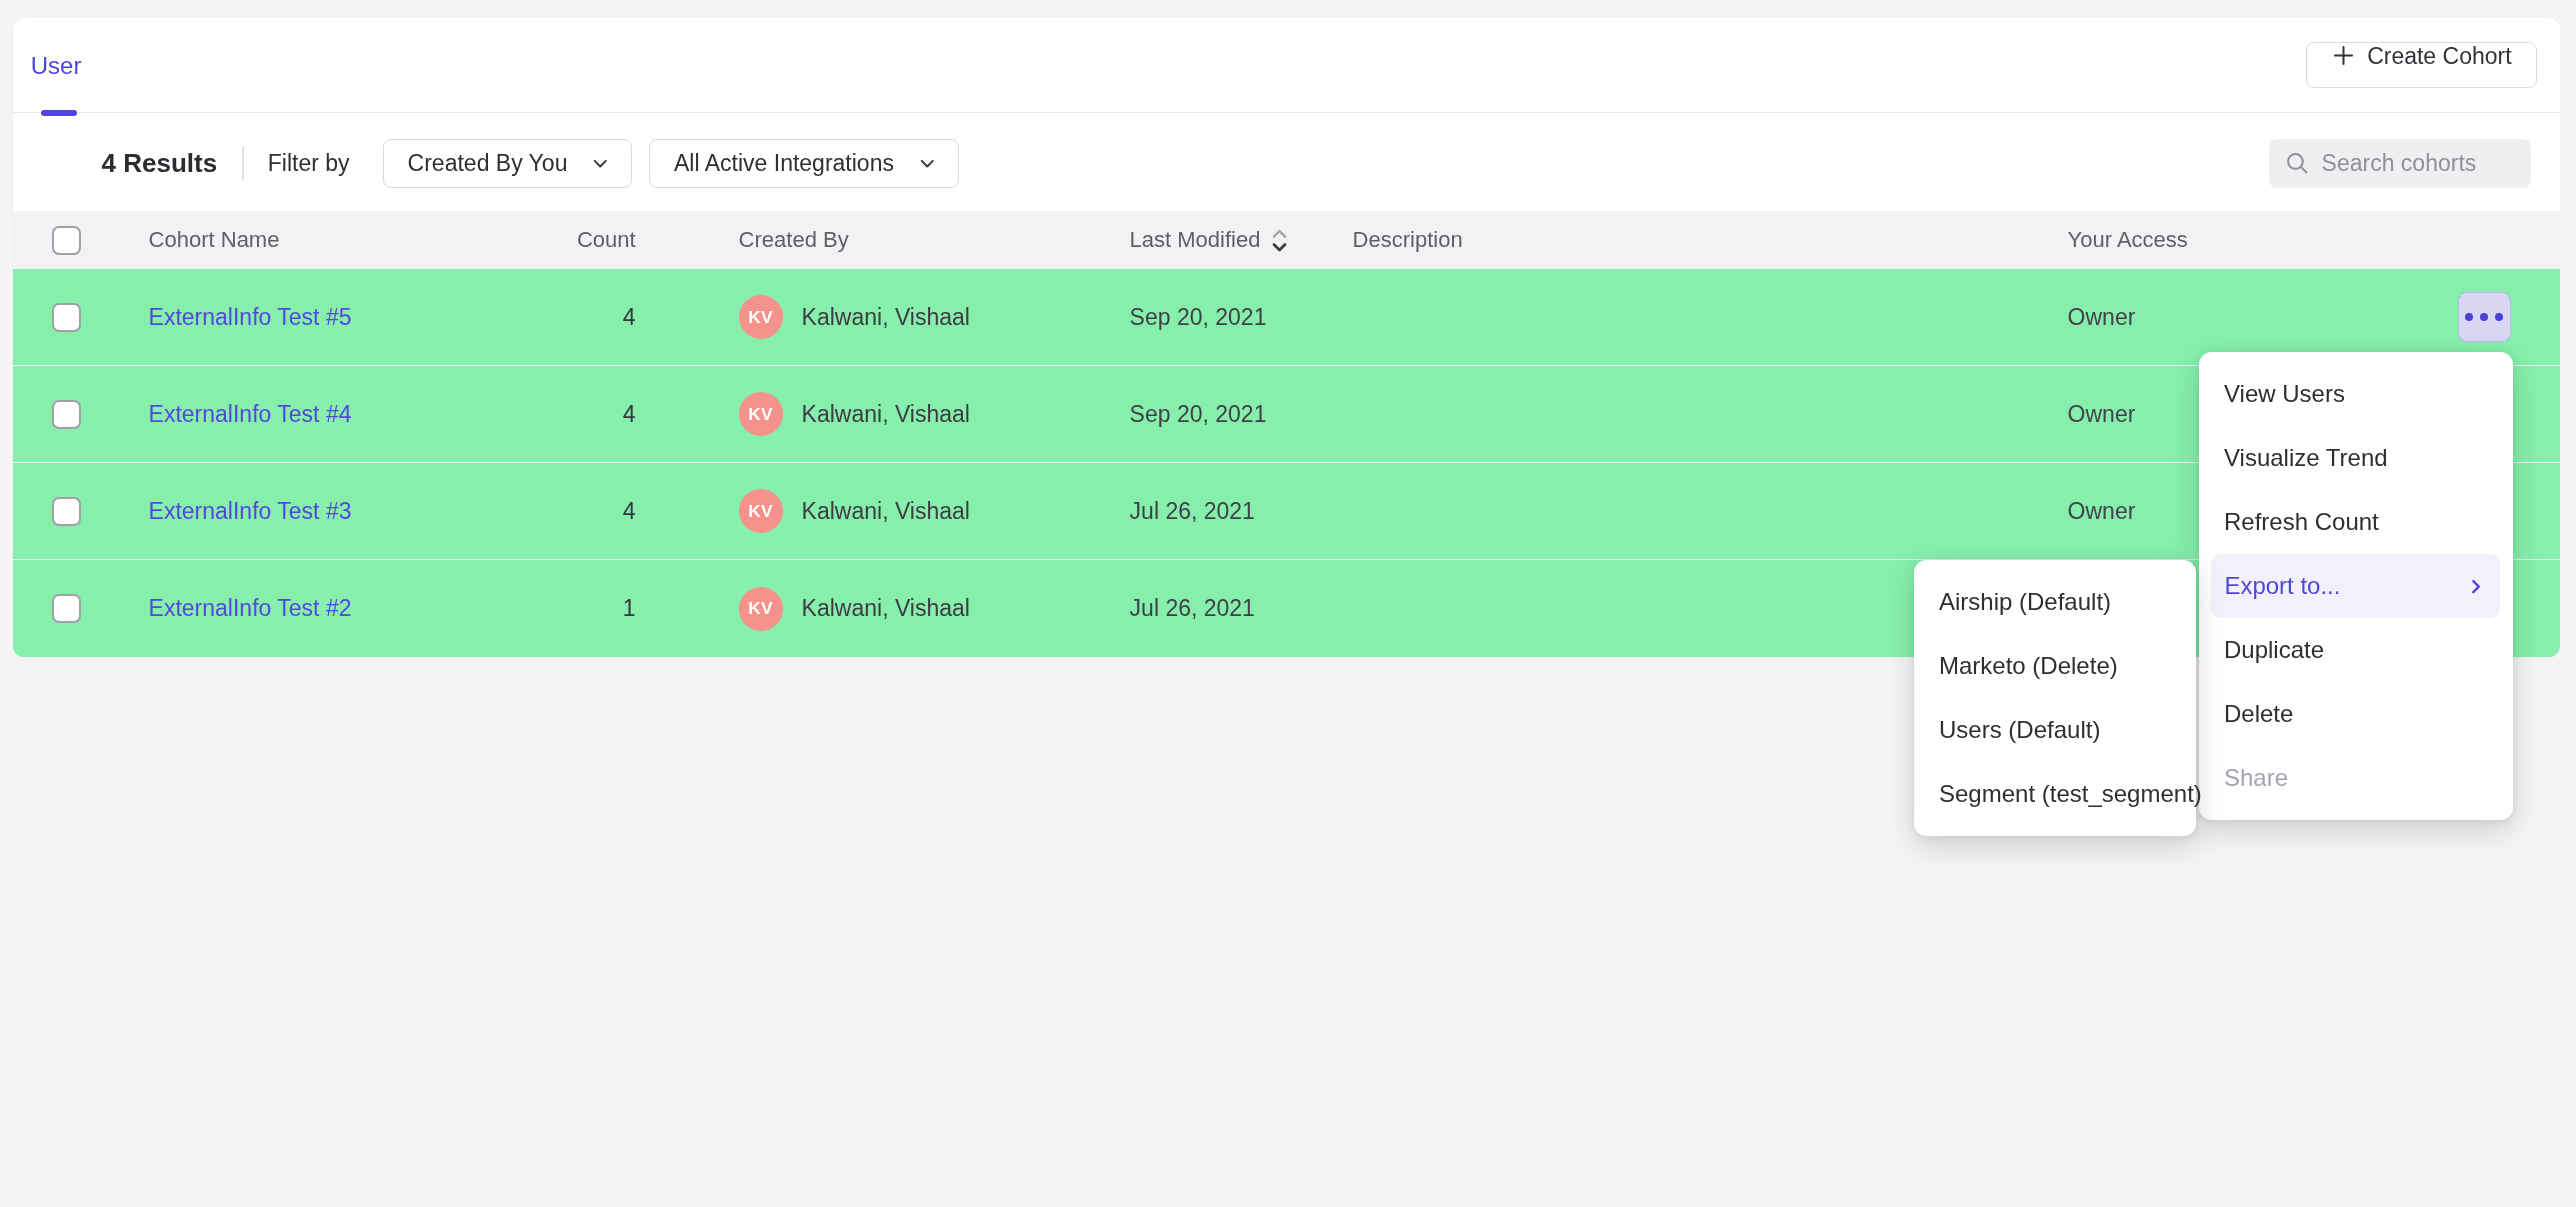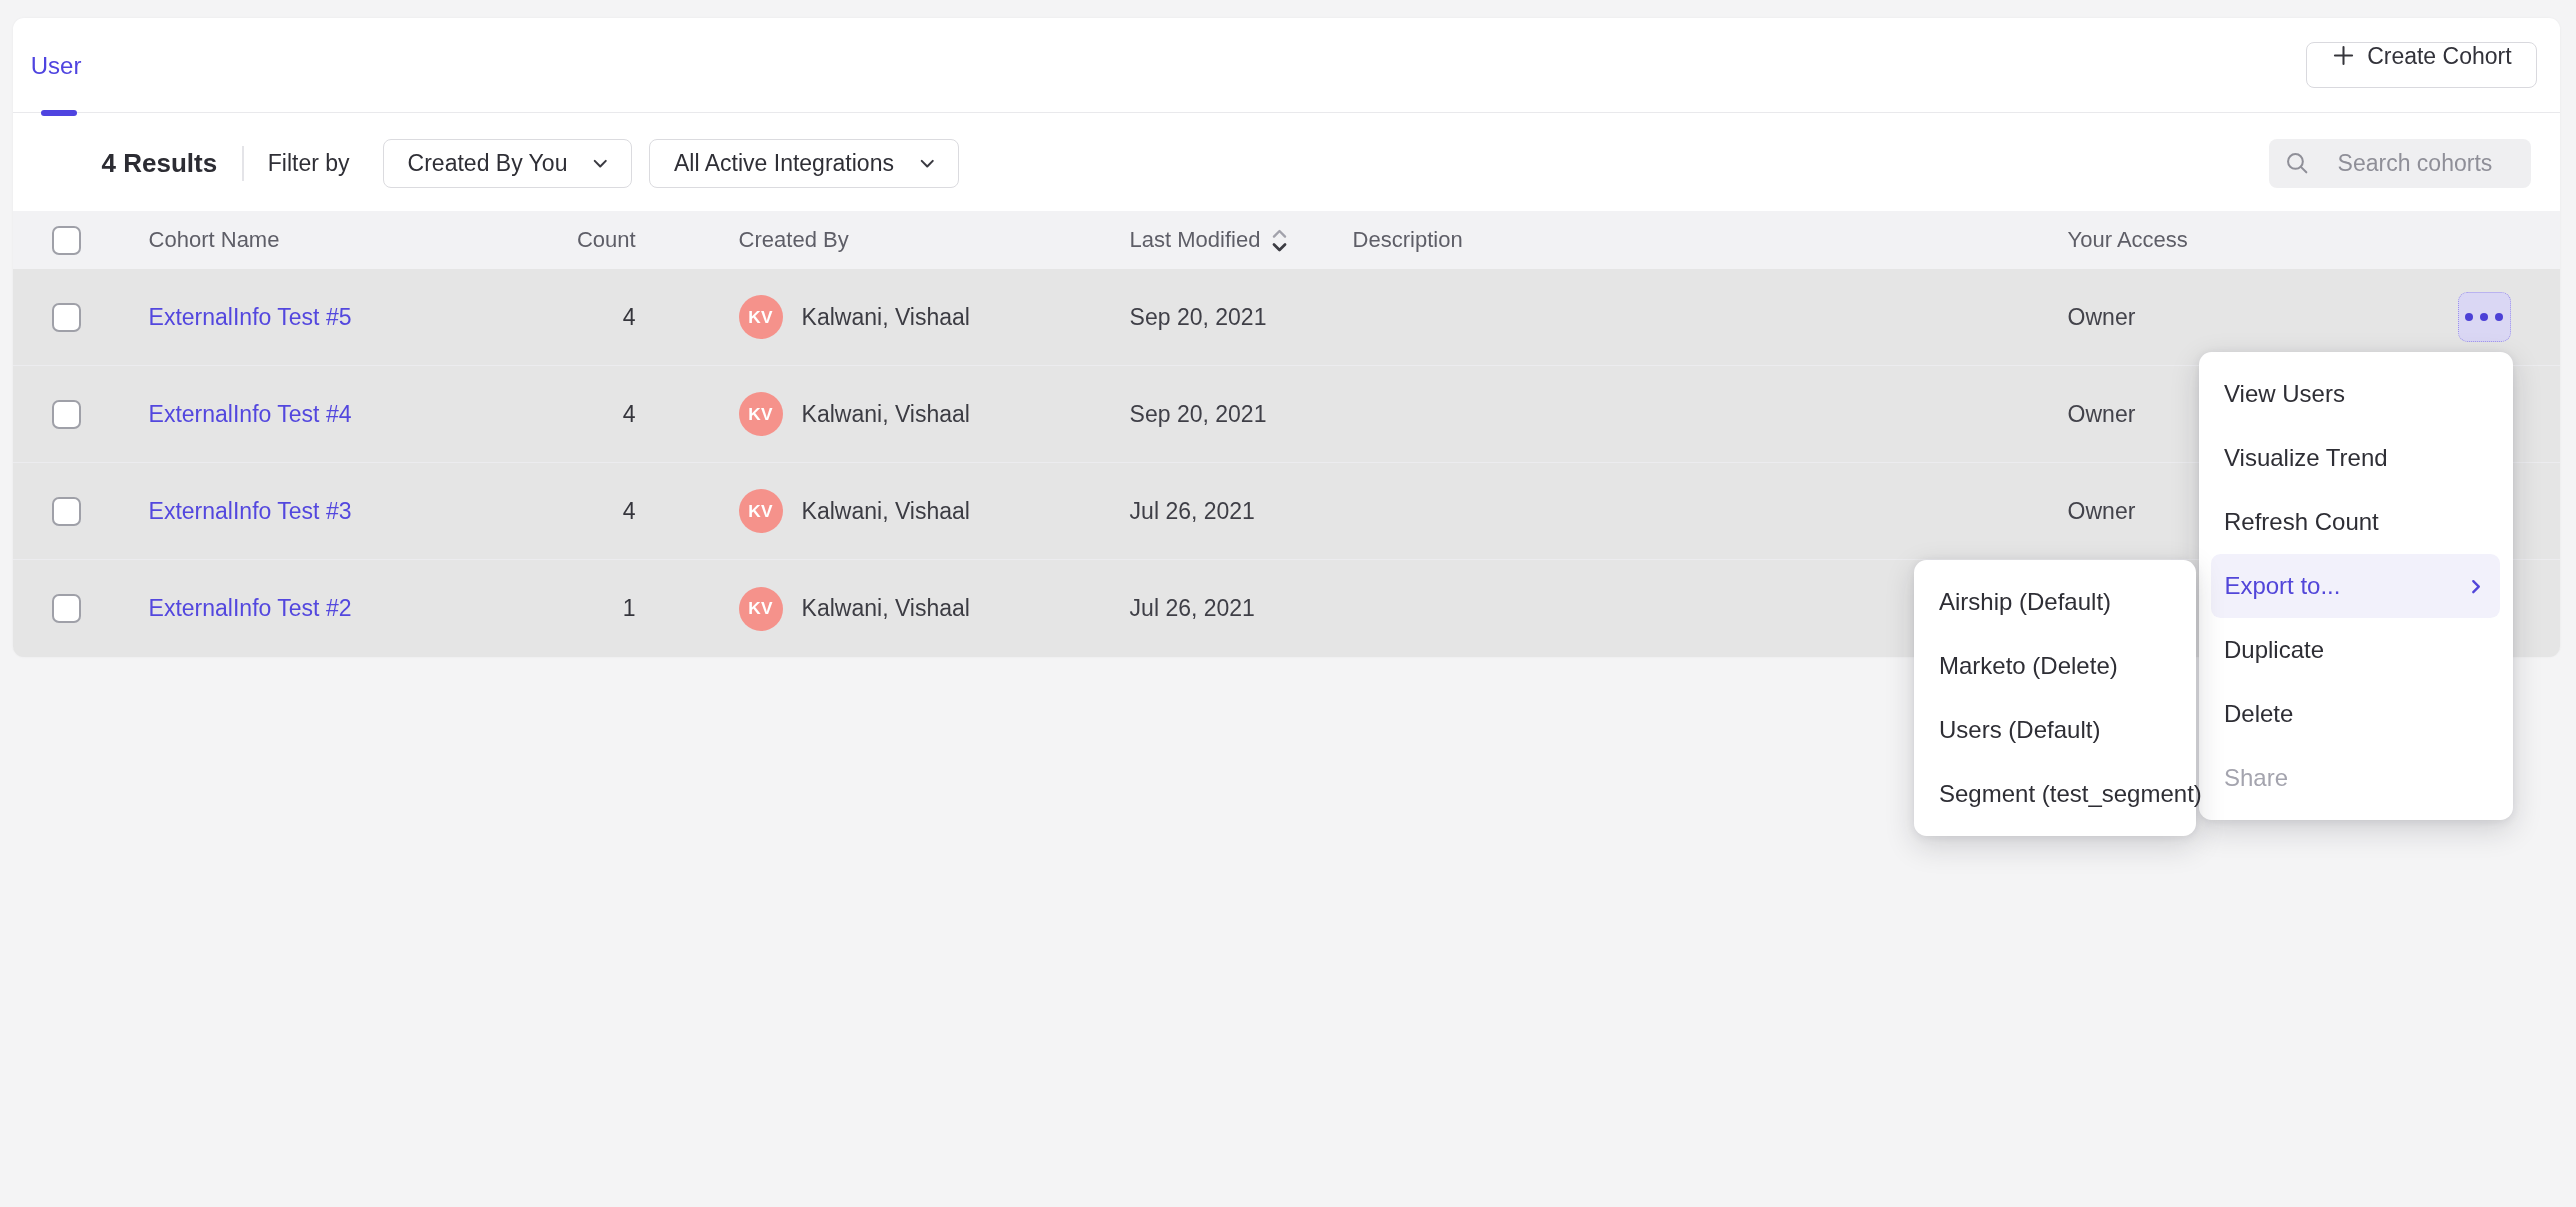--- a/index.html
+++ b/index.html
@@ -63,42 +63,42 @@
     height: 49px; display: flex; align-items: center; gap: 23px;
     padding: 0 20.5px 0 24px;
     background: #fff; border: 1.6px solid #dbdbdf; border-radius: 8px;
     font-size: 23px; font-weight: 500; color: #2f2f36;
     margin-right: 16.6px; cursor: pointer; white-space: nowrap;
   }
   .search {
     margin-left: auto; margin-right: 29px;
     width: 262px; height: 49px;
     background: #efeff1; border-radius: 8px;
-    display: flex; align-items: center; gap: 25px;
+    display: flex; align-items: center; gap: 9px;
     padding: 0 14px;
   }
   .search input {
     border: none; background: transparent; outline: none;
     font-size: 23px; color: #3a3a41; width: 100%;
     font-family: "Liberation Sans", sans-serif;
   }
   .search input::placeholder { color: #8f8f98; }
   
   .thead, .trow {
     display: grid;
     grid-template-columns: 136px 385px 102px 494px 223px 715px 1fr;
     align-items: center;
   }
   .thead {
     position: absolute; left: 0; top: 193px; right: 0; height: 58px;
     background: #f2f2f4;
     font-size: 22px; font-weight: 500; color: #5e5e67;
   }
   .tbody { position: absolute; left: 0; top: 251px; right: 0; bottom: 0; border-radius: 0 0 11px 11px; }
-  .trow { height: 97px; position: relative; border-bottom: 0.8px solid #ececef; background: #e5e5e5; }
+  .trow { height: 97px; position: relative; border-bottom: 0.8px solid #ececef; background: #86efac; }
   .trow:last-child { border-bottom: none; border-radius: 0 0 11px 11px; }
   .cb {
     width: 29px; height: 29px; margin-left: 39px;
     background: #fff; border: 2px solid #9fa0a8; border-radius: 7px;
     cursor: pointer;
   }
   .col-count { text-align: right; padding-right: 0; }
   .th-count { justify-self: end; }
   .col-created { display: flex; align-items: center; gap: 19px; padding-left: 103px; }
   .th-created { padding-left: 103px; }

